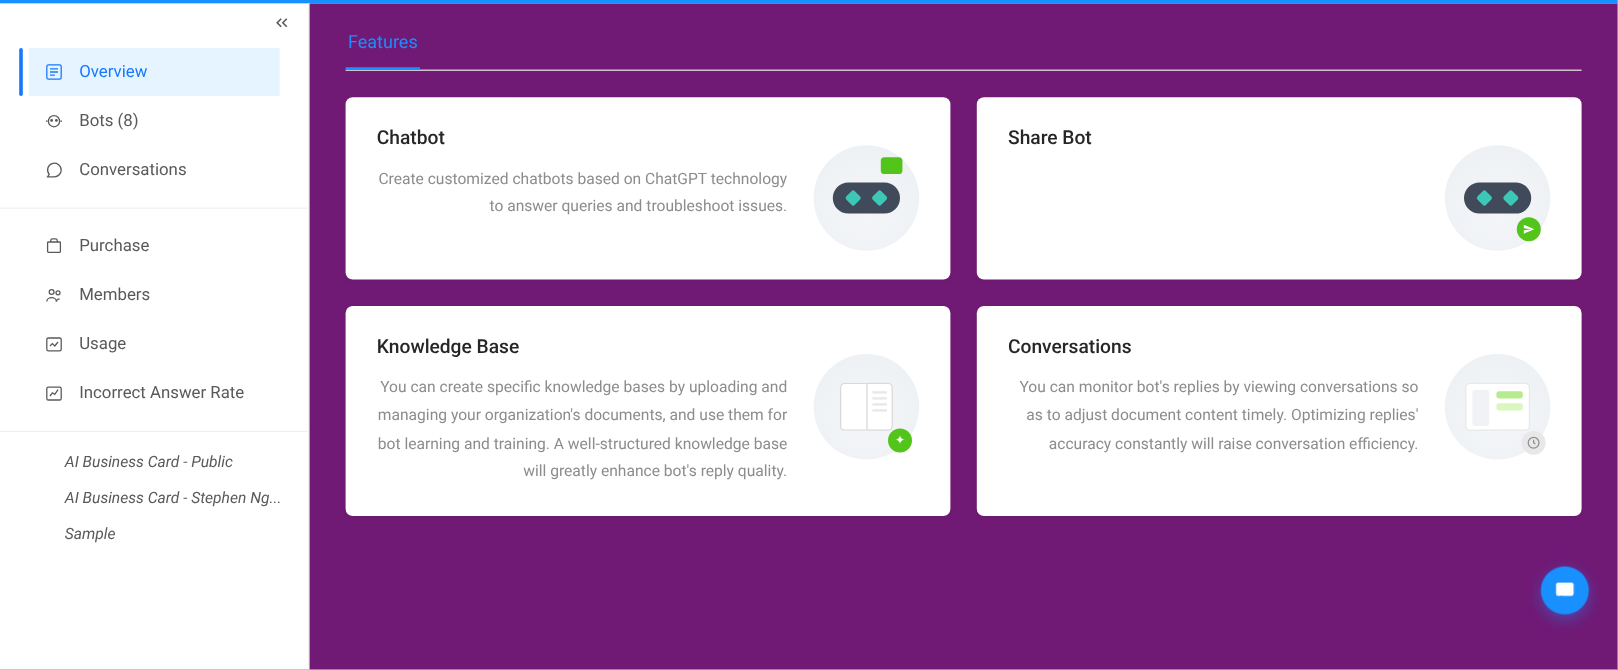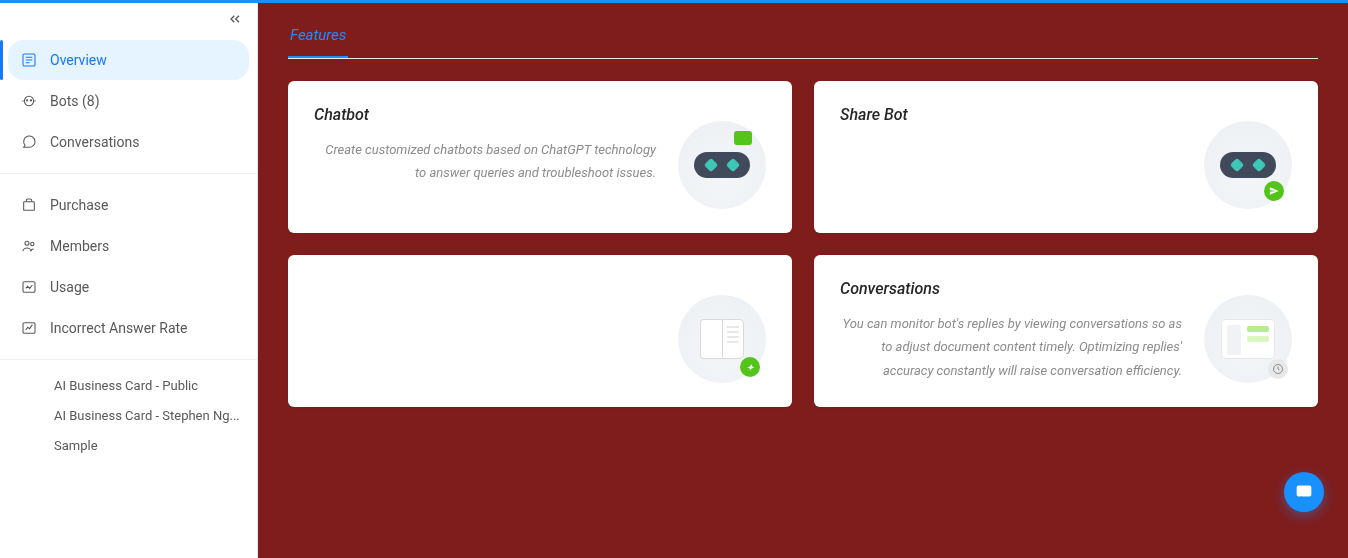--- a/index.html
+++ b/index.html
@@ -3,28 +3,28 @@
   <meta charset="utf-8">
   <style>
     * { margin:0; padding:0; box-sizing:border-box; font-family:-apple-system,BlinkMacSystemFont,"Segoe UI",Roboto,Arial,sans-serif; }
     body { width:1348px; height:558px; overflow:hidden; background:#fff; }
     .topbar { height:3px; background:#1890ff; }
     .container { display:flex; height:555px; }
     .sidebar { width:258px; flex-shrink:0; border-right:1px solid #e8e8e8; background:#fff; display:flex; flex-direction:column; }
     .collapse-row { display:flex; justify-content:flex-end; padding:8px 14px 4px; }
     .collapse-btn { cursor:pointer; color:#595959; }
     .nav-group { padding:4px 8px; }
-    .nav-item { display:flex; align-items:center; gap:12px; padding:0 12px; height:40px; border-radius:16px; color:#595959; font-size:14px; cursor:pointer; margin:1px 0; position:relative; }
+    .nav-item { display:flex; align-items:center; gap:12px; padding:0 12px; height:40px; border-radius:0; color:#595959; font-size:14px; cursor:pointer; margin:1px 16px; position:relative; }
     .nav-item.active { background:#e6f4ff; color:#1677ff; }
     .nav-item.active::before { content:""; position:absolute; left:-8px; top:0; bottom:0; width:3px; background:#1677ff; border-radius:2px; }
     .nav-item .icon { width:18px; height:18px; display:flex; align-items:center; justify-content:center; }
     .nav-item .icon svg { width:16px; height:16px; stroke:currentColor; fill:none; stroke-width:1.6; }
     .nav-div { height:1px; background:#f0f0f0; margin:6px 0; }
-    .sub-item { padding-left:46px; height:30px; display:flex; align-items:center; font-size:13px; color:#595959; cursor:pointer; white-space:nowrap; overflow:hidden; text-overflow:ellipsis; }
-    .main { flex:1; background:#7f1d1d; overflow-y:auto; padding:22px 30px 40px;font-style:italic; }
+    .sub-item { padding-left:46px; height:30px; display:flex; align-items:center; font-size:13px; color:#595959; cursor:pointer; white-space:nowrap; overflow:hidden; text-overflow:ellipsis;font-style:italic; }
+    .main { flex:1; background:#701a75; overflow-y:auto; padding:22px 30px 40px; }
     .tabs { border-bottom:1px solid #e8e8e8; margin-bottom:22px; }
     .tab { display:inline-block; padding:0 2px 12px; font-size:15px; color:#1890ff; border-bottom:2px solid #1890ff; cursor:pointer; }
     .card-grid { display:grid; grid-template-columns:1fr 1fr; gap:22px; }
     .card { background:#fff; border-radius:6px; padding:24px 26px; box-shadow:0 1px 4px rgba(0,0,0,.04); display:flex; gap:22px; }
     .card-text { flex:1; }
     .card-title { font-size:16px; color:#262626; margin-bottom:14px; font-weight:500; }
     .card-desc { font-size:13px; color:#8c8c8c; line-height:1.8;text-align:right; }
     .card-illus { width:88px; height:88px; flex-shrink:0; border-radius:50%; background:radial-gradient(circle at 50% 60%,#f4f6f8 0%,#eceff3 100%); display:flex; align-items:center; justify-content:center; position:relative; align-self:flex-start; margin-top:16px; }
     .robot { width:56px; height:26px; background:#414a5a; border-radius:13px; position:relative; }
     .robot::before, .robot::after { content:""; position:absolute; top:8px; width:10px; height:10px; background:#3cc7b7; border-radius:2px; transform:rotate(45deg); }
@@ -173,20 +173,22 @@
           <div class="send-badge">
             <svg viewBox="0 0 24 24">
                 <path d="M2 21l21-9L2 3v7l15 2-15 2z"></path>
               </svg>
           </div>
         </div>
       </div>
 
       <div class="card">
         <div class="card-text">
+          <div class="card-title">Knowledge Base</div>
+          <div class="card-desc">You can create specific knowledge bases by uploading and managing your organization's documents, and use them for bot learning and training. A well-structured knowledge base will greatly enhance bot's reply quality.</div>
         </div>
         <div class="card-illus">
           <div class="book">
             <div class="book-l"></div>
               <div class="book-r"></div>
           </div>
           <div class="gear-badge">✦</div>
         </div>
       </div>
 

